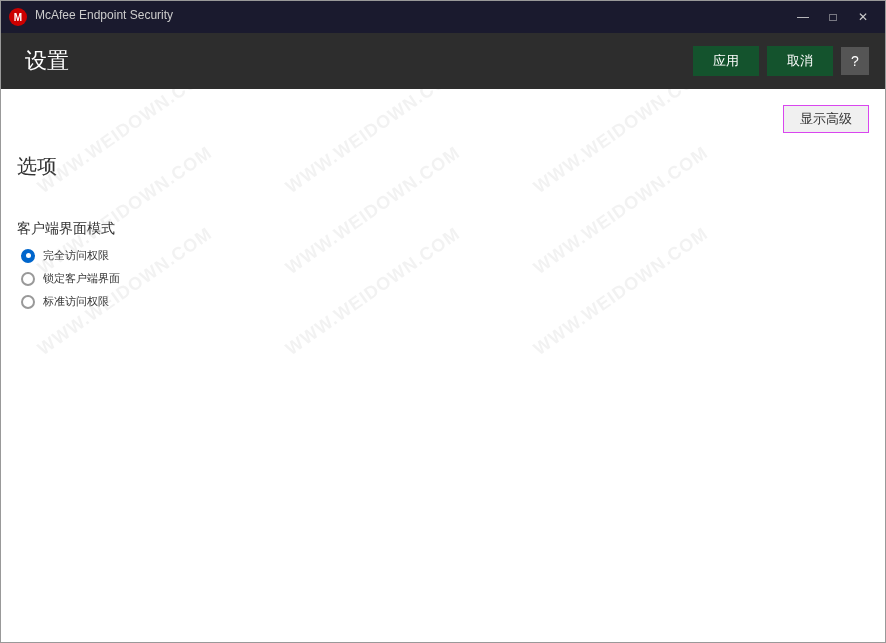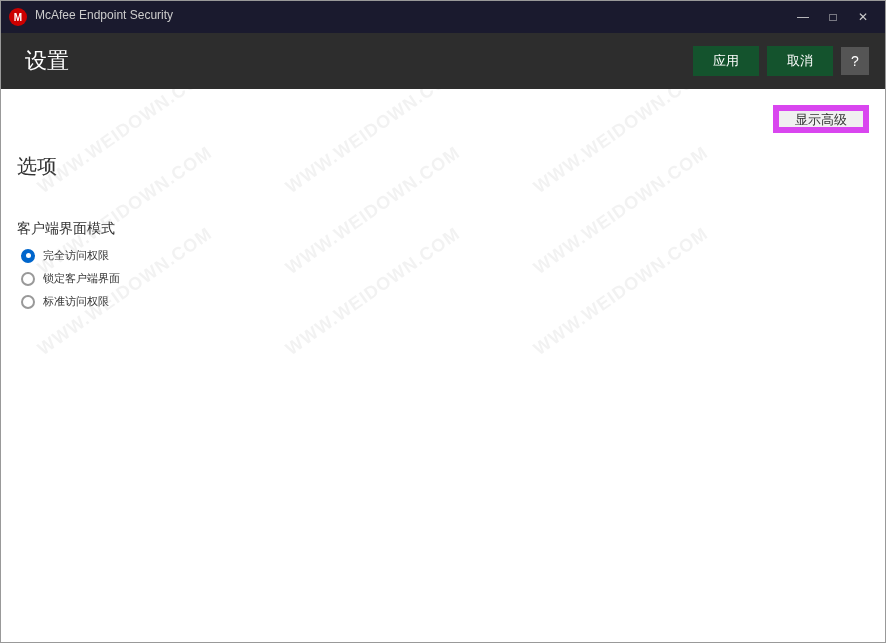--- a/index.html
+++ b/index.html
@@ -28,21 +28,21 @@
 
     
     .sidebar { width: 220px; background: #fff; border-right: 1px solid #e0e0e0; padding-top: 8px; }
     .sidebar-item { padding: 10px 16px; font-size: 14px; cursor: pointer; color: #333; }
     .sidebar-item.active { color: #0066cc; font-weight: bold; border-bottom: 1px solid #e0e0e0; }
     .sidebar-item { border-bottom: 1px solid #e8e8e8; }
 
     
     .main { flex: 1; padding: 16px; position: relative; overflow: hidden; }
     .main-toolbar { display: flex; justify-content: flex-end; margin-bottom: 20px; }
-    .show-advanced-btn { height: 28px; padding: 0 16px; background: #f0f0f0; border: 6px solid #d946ef; color: #333; font-size: 13px; cursor: pointer; font-family: inherit; }
+    .show-advanced-btn { height: 28px; padding: 0 16px; background: #f0f0f0; border: 1px solid #d946ef; color: #333; font-size: 13px; cursor: pointer; font-family: inherit; }
 
     .section-title { font-size: 20px; color: #333; margin-bottom: 14px; font-weight: normal; }
     .sub-section-title { font-size: 14px; color: #333; margin-bottom: 10px; font-weight: normal; margin-top: 40px; }
 
     .radio-group { display: flex; flex-direction: column; gap: 8px; margin-left: 4px; }
     .radio-item { display: flex; align-items: center; gap: 8px; font-size: 11px; color: #333; cursor: pointer; }
     .radio-circle { width: 14px; height: 14px; border-radius: 50%; border: 2px solid #999; background: #fff; flex-shrink: 0; display: flex; align-items: center; justify-content: center; }
     .radio-circle.checked { border-color: #0066cc; background: #0066cc; }
     .radio-circle.checked::after { content: ''; width: 5px; height: 5px; background: #fff; border-radius: 50%; }
 

